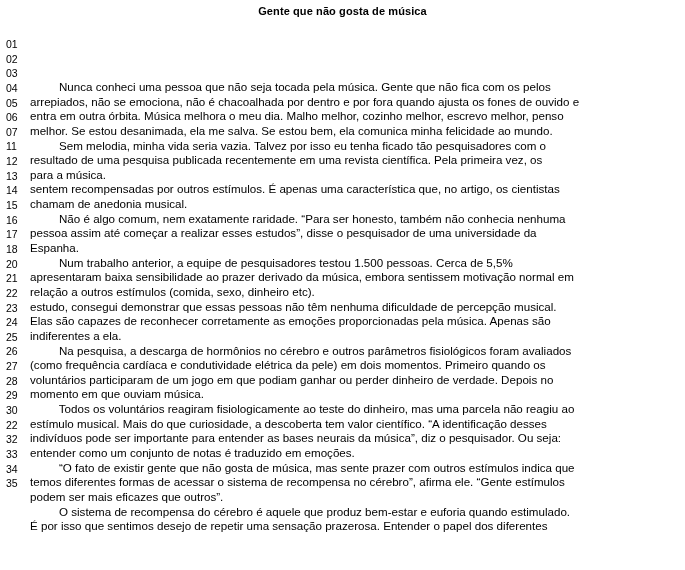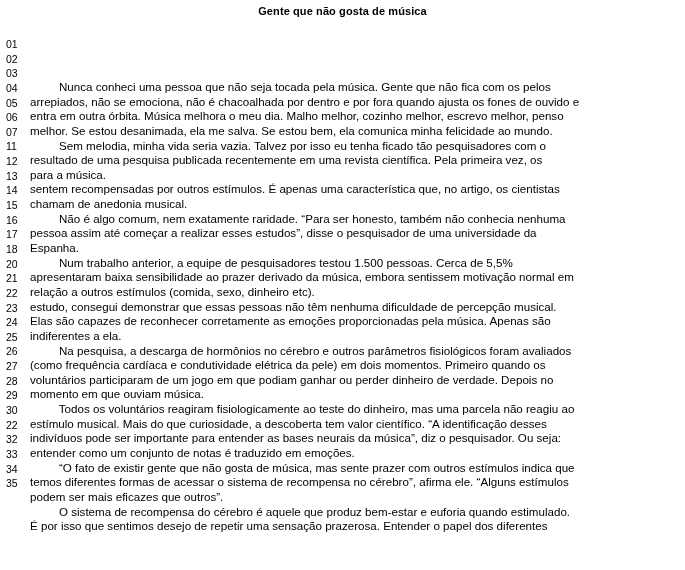--- a/index.html
+++ b/index.html
@@ -172,21 +172,21 @@
     <div class="line-row">
       <span class="lnum">30</span>
       <span class="ltext">entender como um conjunto de notas é traduzido em emoções.</span>
     </div>
     <div class="line-row">
       <span class="lnum">22</span>
       <span class="ltext">         “O fato de existir gente que não gosta de música, mas sente prazer com outros estímulos indica que</span>
     </div>
     <div class="line-row">
       <span class="lnum">32</span>
-      <span class="ltext">temos diferentes formas de acessar o sistema de recompensa no cérebro”, afirma ele. “Alguns estímulos</span>
+      <span class="ltext">temos diferentes formas de acessar o sistema de recompensa no cérebro”, afirma ele. “Gente estímulos</span>
     </div>
     <div class="line-row">
       <span class="lnum">33</span>
       <span class="ltext">podem ser mais eficazes que outros”.</span>
     </div>
     <div class="line-row">
       <span class="lnum">34</span>
       <span class="ltext">         O sistema de recompensa do cérebro é aquele que produz bem-estar e euforia quando estimulado.</span>
     </div>
     <div class="line-row">

